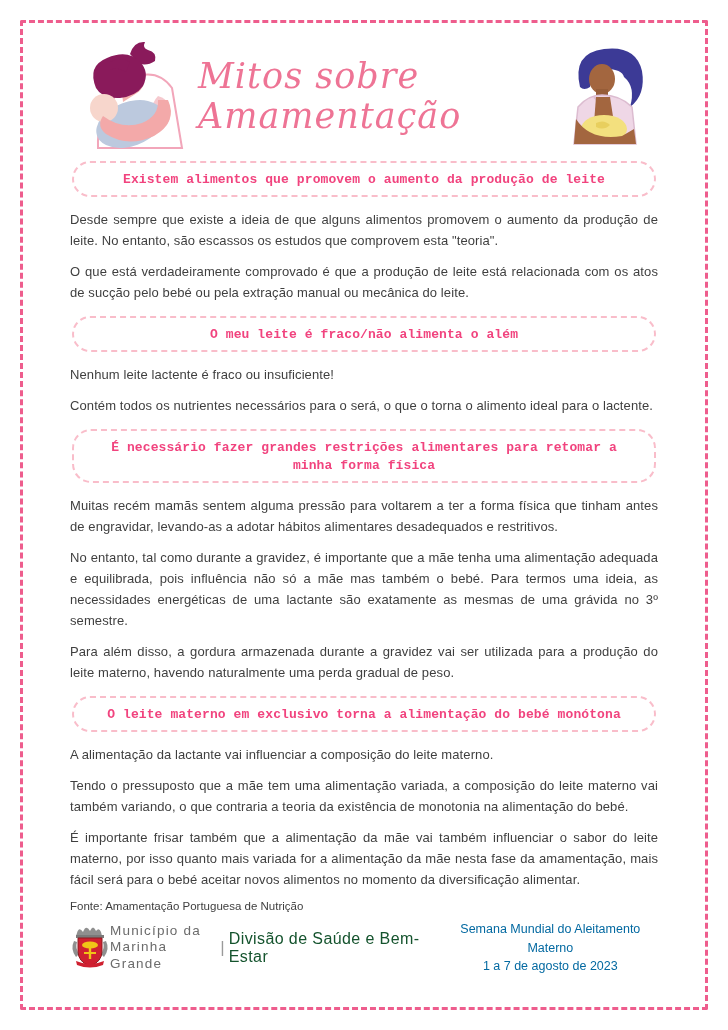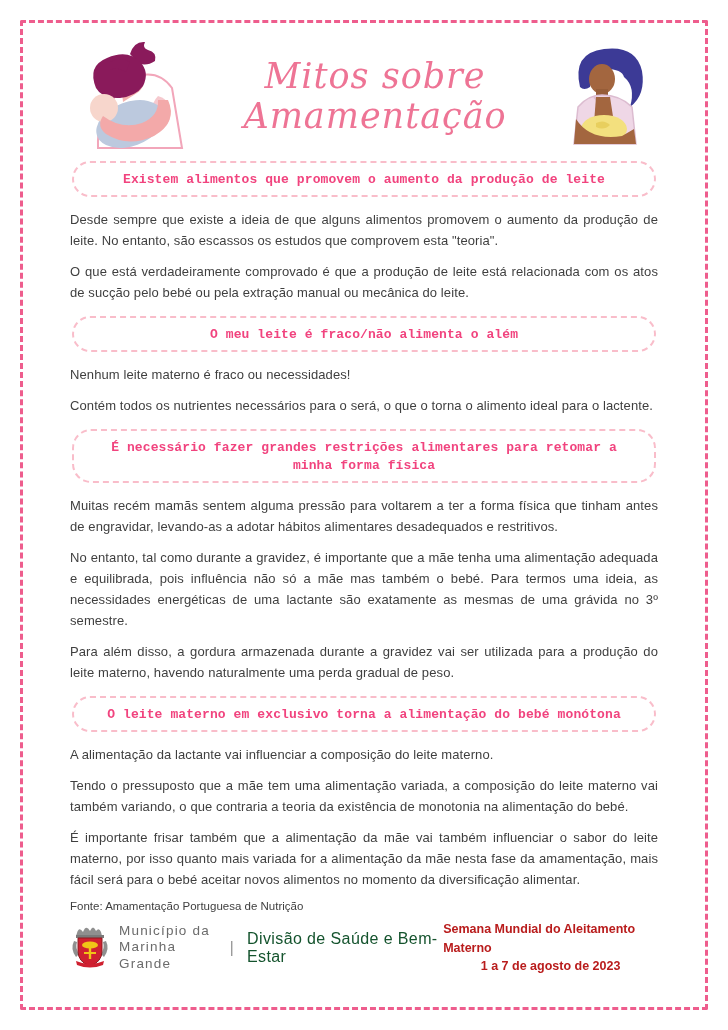--- a/index.html
+++ b/index.html
@@ -32,21 +32,20 @@
   .header {
     display: flex;
     align-items: center;
     justify-content: space-between;
     height: 116px;
     margin-top: 6px;
   }
   .illus { flex: 0 0 auto; }
   .title {
     flex: 1 1 auto;
-    text-align: center;
     font-family: "DejaVu Serif", serif;
     font-style: italic;
     font-weight: normal;
     color: #ee7495;
     font-size: 35px;
     line-height: 1.15;
     letter-spacing: 1px;
   }
   .title span { display: block; }
   
@@ -80,31 +79,31 @@
     font-size: 11.5px;
     color: #3f3f3f;
     padding-bottom: 8px;
   }
   .footer-bar {
     display: flex;
     align-items: center;
     justify-content: space-between;
     padding-bottom: 14px;
   }
-  .logo-block { display: flex; align-items: center; gap: 9px; }
+  .logo-block { display: flex; align-items: center; }
   .muni-name {
     display: flex; flex-direction: column;
     font-size: 13.5px; color: #6b6b6b; letter-spacing: 1.2px; line-height: 1.25;
   }
   .vbar { color: #9a9a9a; font-size: 17px; margin: 0 4px; font-weight: 300; }
   .division { font-size: 16px; color: #14532d; letter-spacing: 0.4px; }
   .event {
     display: flex; flex-direction: column; align-items: center;
-    font-size: 12.5px; font-weight: bold; color: #b91c1c;
-    line-height: 1.5; 
+    font-size: 12.5px; font-weight: normal; color: #0369a1;
+    line-height: 1.5; text-align: center;
   }
 </style>
 </head>
 <body>
 
 <div class="page">
   <div class="page-border"></div>
 
   <div class="content">
 
@@ -164,21 +163,21 @@
         <span>Existem alimentos que promovem o aumento da produção de leite</span>
       </div>
       <p>Desde sempre que existe a ideia de que alguns alimentos promovem o aumento da produção de leite. No entanto, são escassos os estudos que comprovem esta "teoria".</p>
       <p>O que está verdadeiramente comprovado é que a produção de leite está relacionada com os atos de sucção pelo bebé ou pela extração manual ou mecânica do leite.</p>
     </section>
 
     <section>
       <div class="myth-box">
         <span>O meu leite é fraco/não alimenta o além</span>
       </div>
-      <p>Nenhum leite materno é fraco ou necessidades!</p>
+      <p>Nenhum leite lactente é fraco ou insuficiente!</p>
       <p>Contém todos os nutrientes necessários para o será, o que o torna o alimento ideal para o lactente.</p>
     </section>
 
     <section>
       <div class="myth-box">
         <span>É necessário fazer grandes restrições alimentares para retomar a minha forma física</span>
       </div>
       <p>Muitas recém mamãs sentem alguma pressão para voltarem a ter a forma física que tinham antes de engravidar, levando-as a adotar hábitos alimentares desadequados e restritivos.</p>
       <p>No entanto, tal como durante a gravidez, é importante que a mãe tenha uma alimentação adequada e equilibrada, pois influência não só a mãe mas também o bebé. Para termos uma ideia, as necessidades energéticas de uma lactante são exatamente as mesmas de uma grávida no 3º semestre.</p>
       <p>Para além disso, a gordura armazenada durante a gravidez vai ser utilizada para a produção do leite materno, havendo naturalmente uma perda gradual de peso.</p>

